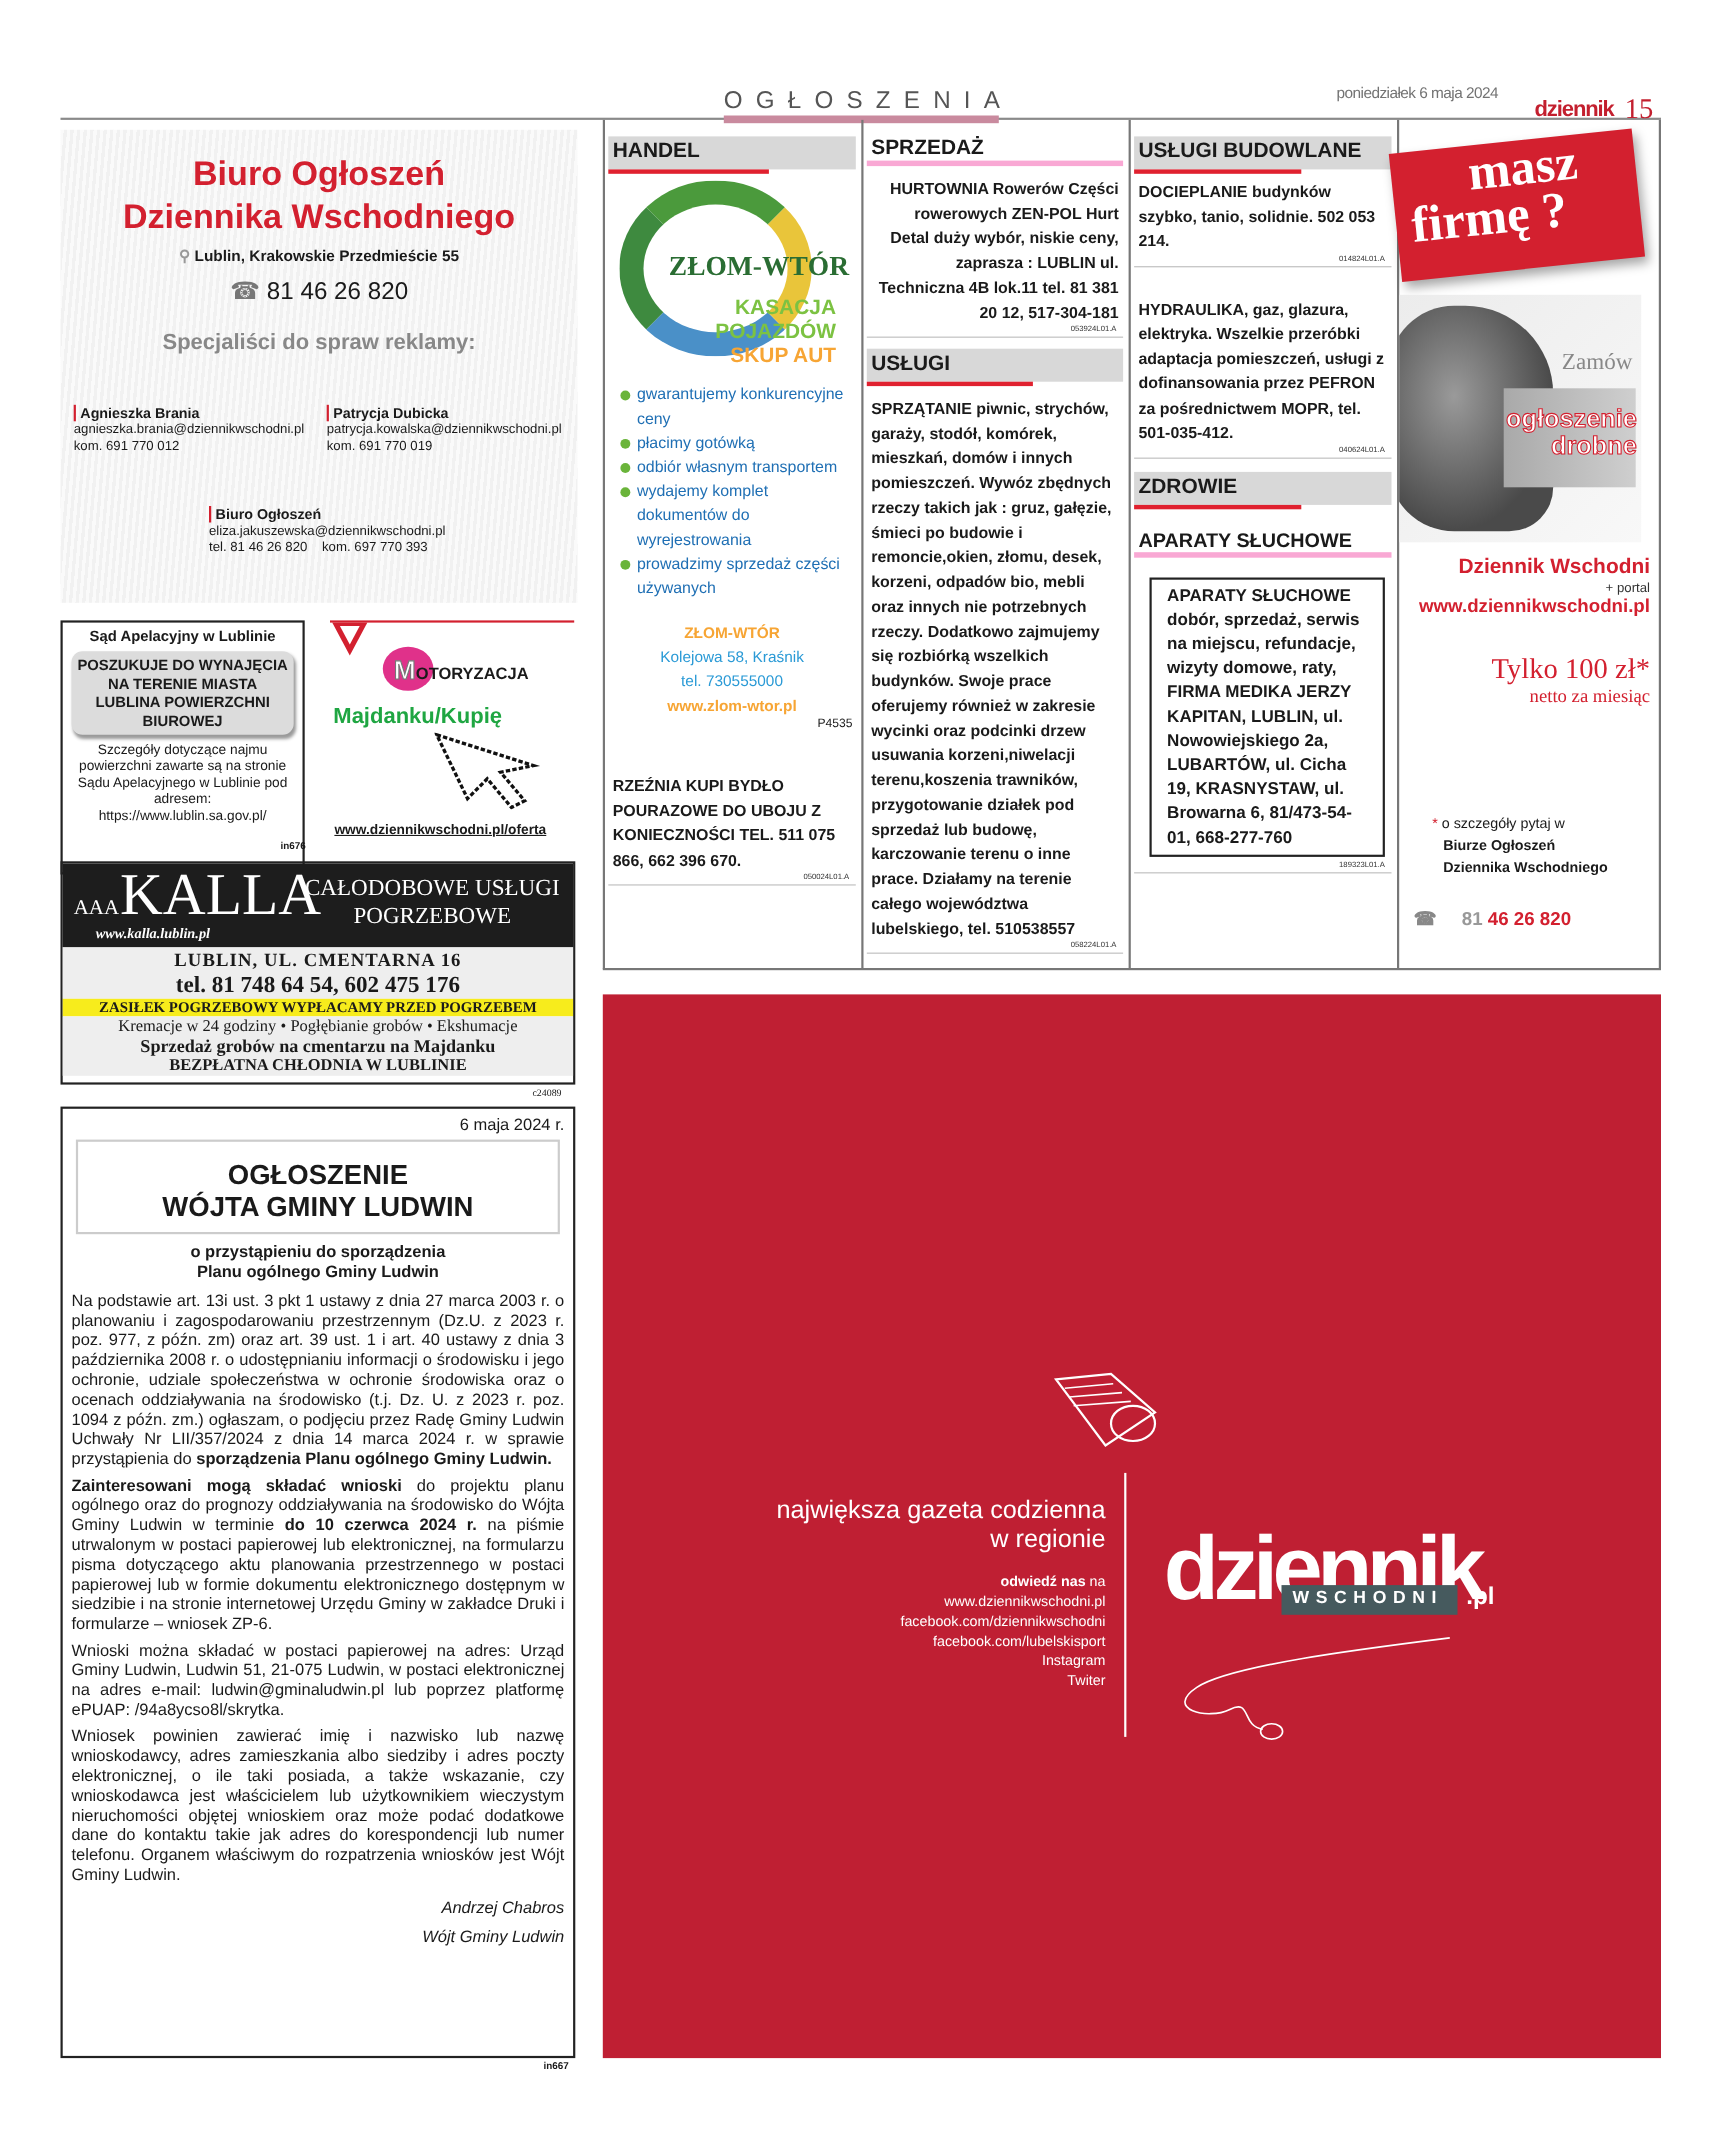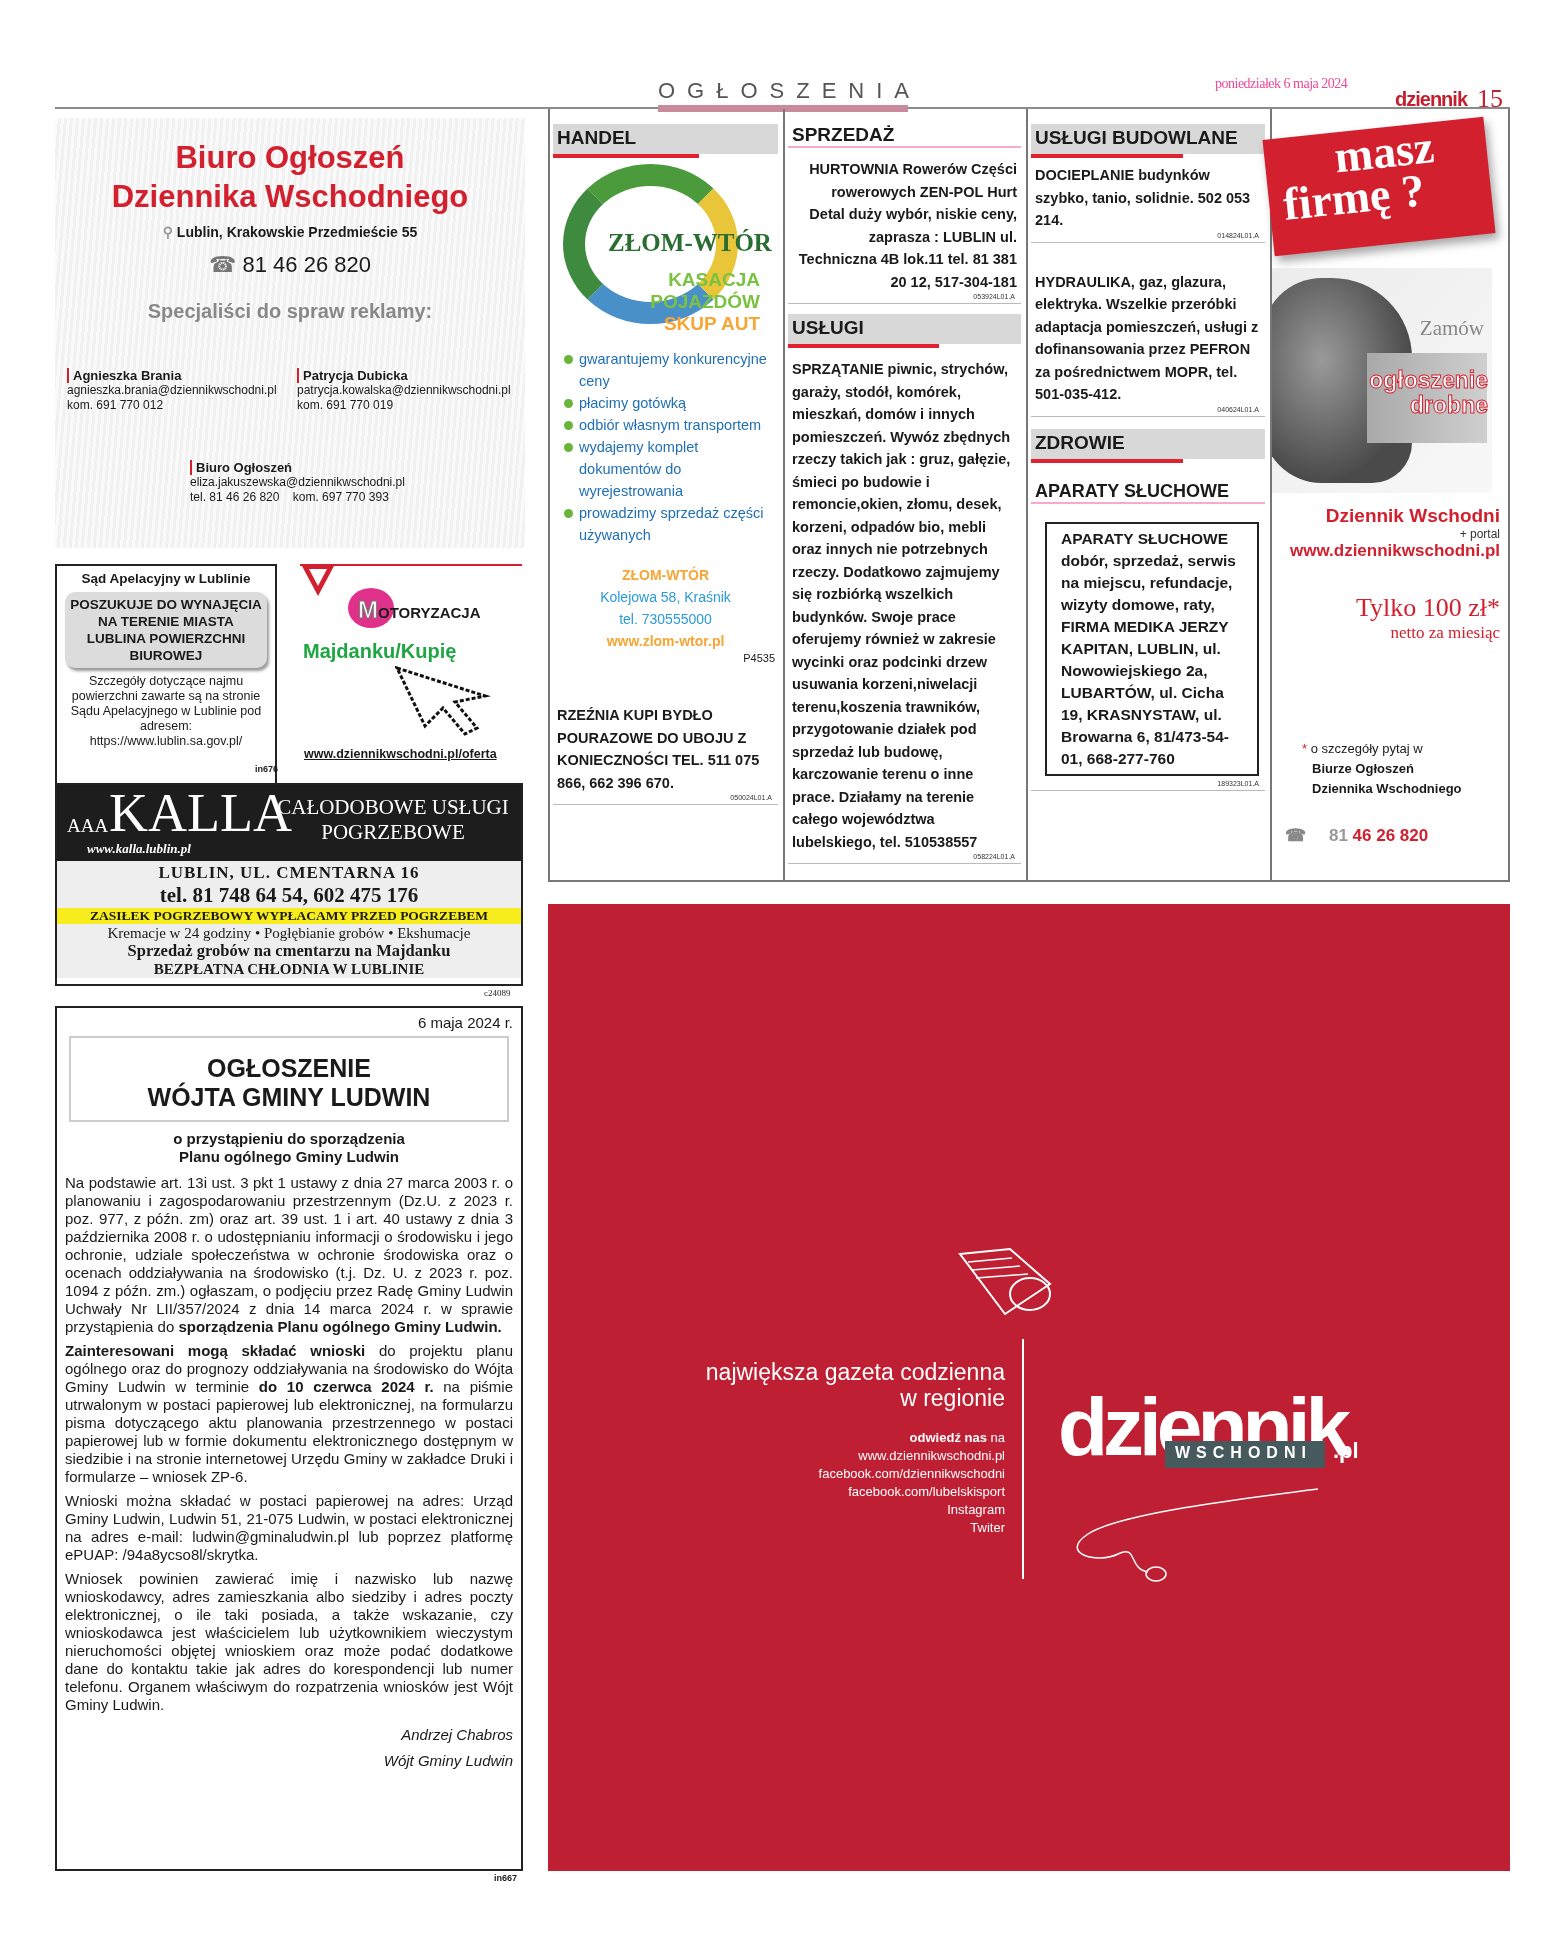--- a/index.html
+++ b/index.html
@@ -4,40 +4,40 @@
 <style>
   * { box-sizing: border-box; margin: 0; padding: 0; }
   body { width: 1558px; height: 1947px; background: #fff; position: relative; font-family: "Liberation Sans", sans-serif; color: #1a1a1a; overflow: hidden; }
   .abs { position: absolute; }
   .cond { font-family: "Liberation Sans Narrow", "Liberation Sans", sans-serif; }
 
   
   .hdr-rule { left: 55px; top: 107px; width: 1455px; height: 2px; background: #8a8a8a; }
   .hdr-section { left: 658px; top: 78px; font-size: 22px; letter-spacing: 12px; color: #555; font-weight: 300; }
   .hdr-section-bar { left: 658px; top: 105px; width: 250px; height: 7px; background: #c98a9e; }
-  .hdr-date { left: 1215px; top: 76px; font-size: 14px; color: #ec4899; letter-spacing: -0.5px; font-family: Liberation Serif, serif; }
+  .hdr-date { left: 1215px; top: 76px; font-size: 14px; color: #737373; letter-spacing: -0.5px; }
   .hdr-logo { left: 1395px; top: 88px; font-size: 20px; font-weight: 900; color: #c31f2e; letter-spacing: -1px; }
   .hdr-page { left: 1477px; top: 84px; font-size: 26px; color: #c31f2e; font-family: "Liberation Serif", serif; }
 
   
   .vline { width: 2px; background: #777; }
 
   
   .biuro { left: 55px; top: 118px; width: 470px; height: 430px; background: repeating-linear-gradient(95deg, #fafafa 0 3px, #f1f1f1 3px 6px); overflow: hidden; }
   .biuro-title { width: 100%; text-align: center; color: #d3202f; font-weight: 800; font-size: 31px; line-height: 39px; margin-top: 20px; }
   .biuro-addr { text-align: center; font-size: 14px; font-weight: 700; margin-top: 8px; }
   .biuro-phone { text-align: center; font-size: 22px; margin-top: 12px; }
   .biuro-spec { text-align: center; font-size: 20px; font-weight: 800; color: #888; margin-top: 22px; }
   .person { position: absolute; font-size: 12px; line-height: 15px; }
   .person b { display: block; font-size: 13px; border-left: 2px solid #d3202f; padding-left: 4px; }
 
   
   .sec-h { height: 30px; background: #d8d8d8; font-weight: 800; font-size: 19px; padding: 3px 0 0 4px; position: relative; }
   .sec-h::after { content: ""; position: absolute; left: 0; bottom: -4px; width: 65%; height: 4px; background: #e0212f; }
-  .sec-h2 { font-weight: 800; font-size: 19px; padding-left: 4px; border-bottom: 2px solid #f9a8d4; }
+  .sec-h2 { font-weight: 800; font-size: 19px; padding-left: 4px; border-bottom: 5px solid #f9a8d4; }
   .ad-text { font-weight: 700; font-size: 14.5px; line-height: 22.5px; padding: 0 4px; }
   .ad-code { text-align: right; font-size: 7px; color: #333; padding-right: 6px; border-bottom: 1px solid #bbb; padding-bottom: 3px; }
 
   
   .zlom-logo { position: relative; height: 190px; }
   .arrow-ring { position: absolute; left: 10px; top: 10px; width: 175px; height: 160px; border-radius: 50%; border: 22px solid transparent; border-top-color: #4b9a3c; border-right-color: #e9c53a; border-bottom-color: #4a90c8; border-left-color: #3e8a3f; }
   .zlom-name { position: absolute; left: 55px; top: 75px; font-family: "Liberation Serif", serif; font-weight: 900; font-size: 25px; color: #2a6d33; }
   .zlom-k { position: absolute; right: 18px; text-align: right; font-weight: 800; font-size: 19px; line-height: 22px; }
   .bullets { list-style: none; color: #1f6fb4; font-size: 14.5px; line-height: 22px; padding-left: 10px; }
   .bullets li { position: relative; padding-left: 16px; }

